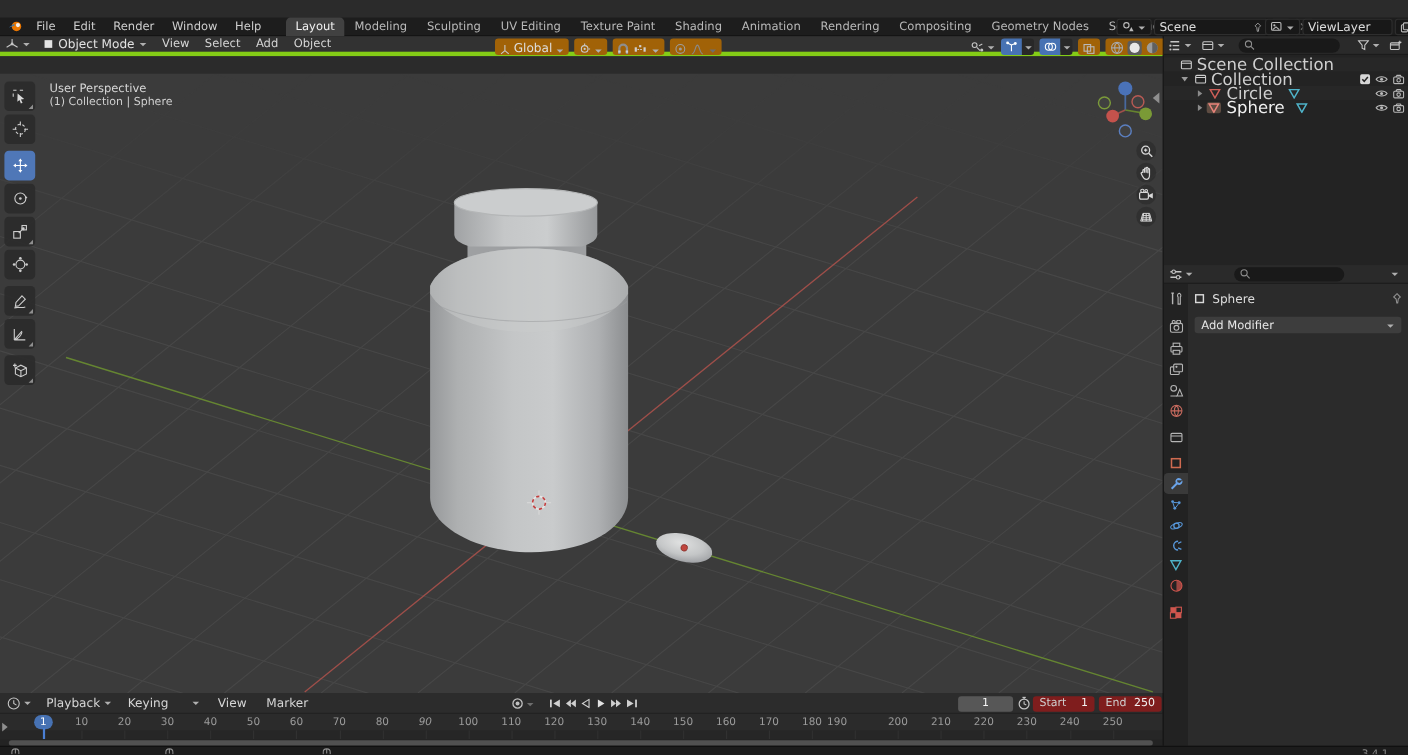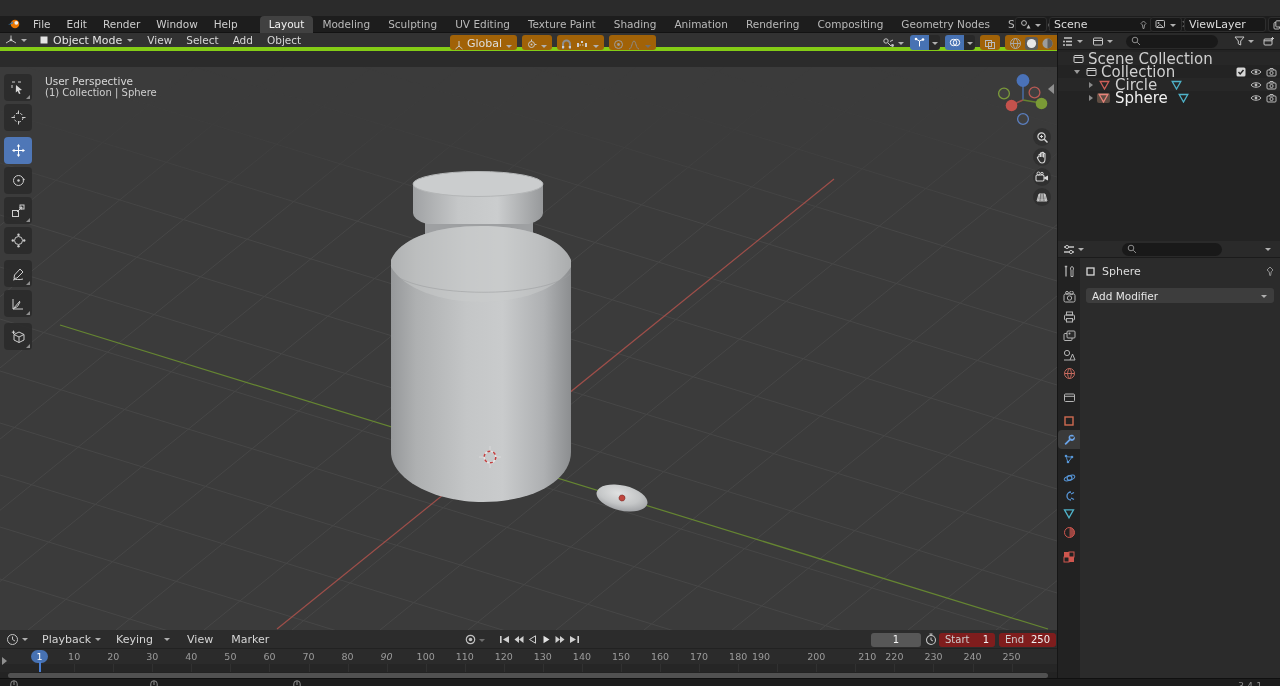--- a/index.html
+++ b/index.html
@@ -723,21 +723,21 @@
       <svg class="ic" width="13" height="13" viewBox="0 0 13 13">
           <circle cx="6.5" cy="6.5" r="5" fill="none" stroke="#c5c5c5"></circle>
           <path d="M6.5,3.5 L6.5,6.5 L9,8" stroke="#c5c5c5" fill="none"></path>
         </svg>
       <span class="chev"></span>
     </div>
     <div class="flex" style="padding:0 7px;gap:3px">
       <span style="color:#d6d6d6">Playback</span>
         <span class="chev"></span>
     </div>
-    <div class="flex" style="padding:0 7px;gap:10px">
+    <div class="flex" style="padding:0 7px;gap:21px">
       <span style="color:#d6d6d6">Keying</span>
         <span class="chev"></span>
     </div>
     <div class="flex" style="padding:0 9px">
         <span style="color:#d6d6d6">View</span>
       </div>
     <div class="flex" style="padding:0 9px">
         <span style="color:#d6d6d6">Marker</span>
       </div>
 
@@ -821,21 +821,21 @@
         <span class="ruler-num" style="left: 452.754px;">110</span>
         <span class="ruler-num" style="left: 491.814px;">120</span>
         <span class="ruler-num" style="left: 530.874px;">130</span>
         <span class="ruler-num" style="left: 569.934px;">140</span>
         <span class="ruler-num" style="left: 608.994px;">150</span>
         <span class="ruler-num" style="left: 648.054px;">160</span>
         <span class="ruler-num" style="left: 687.114px;">170</span>
         <span class="ruler-num" style="left: 726.174px;">180</span>
         <span class="ruler-num" style="left: 749px;">190</span>
         <span class="ruler-num" style="left: 804.294px;">200</span>
-        <span class="ruler-num" style="left: 843.354px; margin-left: 12px;">210</span>
+        <span class="ruler-num" style="left: 843.354px;">210</span>
         <span class="ruler-num" style="left: 882.414px;">220</span>
         <span class="ruler-num" style="left: 921.474px;">230</span>
         <span class="ruler-num" style="left: 960.534px;">240</span>
         <span class="ruler-num" style="left: 999.594px;">250</span>
       </div>
     <div class="abs" style="left:31px;top:1px;width:17px;height:13px;background:#4772b3;border-radius:7px;text-align:center;color:#fff;font-size:9.5px;line-height:13px">1</div>
   </div>
   <div class="abs" id="track">
     <div id="ruler-ticks">
         <div class="ruler-tick" style="left: 74.154px;"></div>

